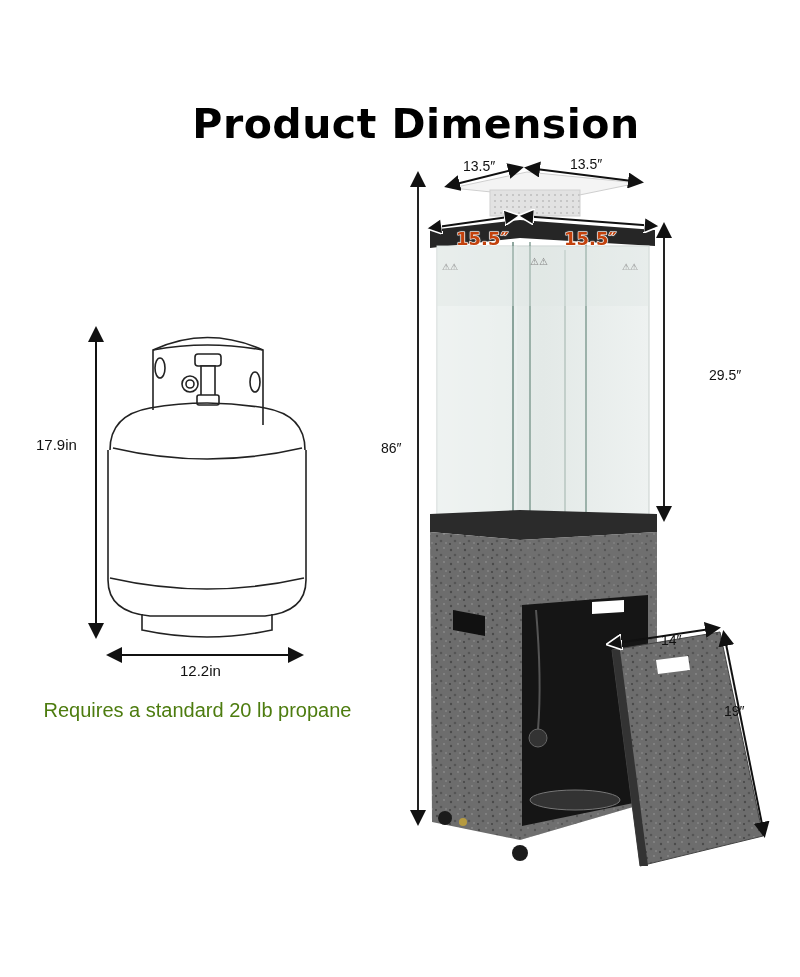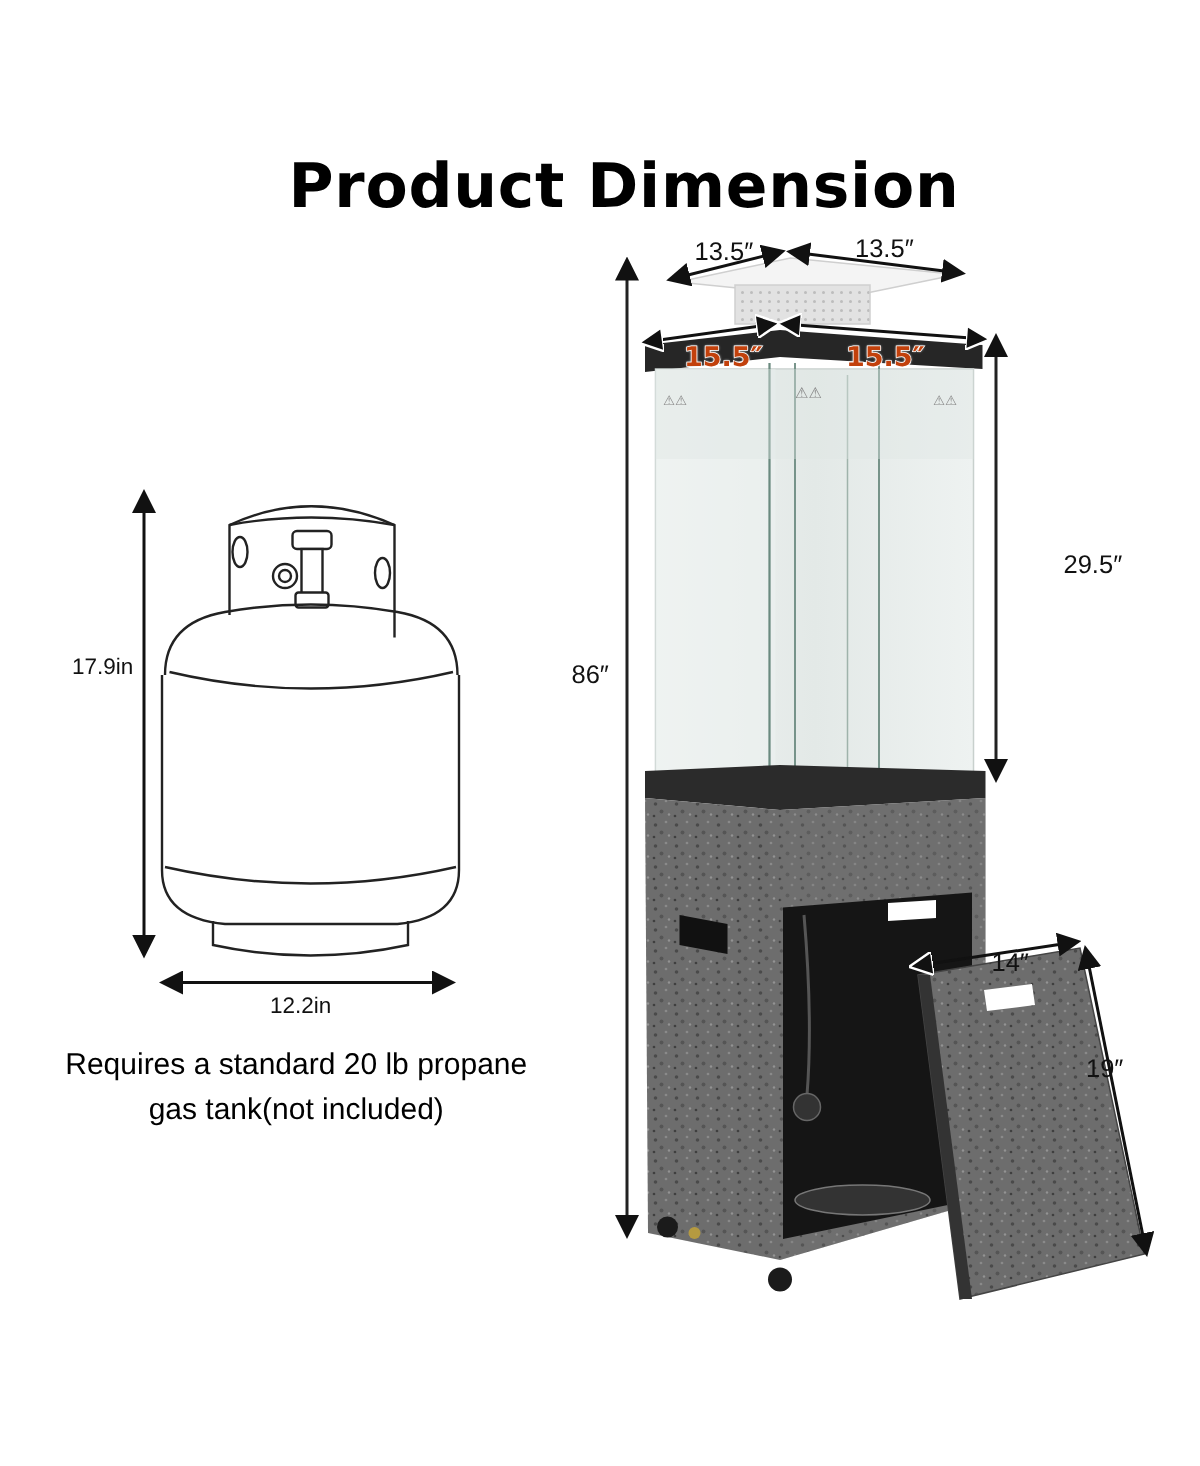--- a/index.html
+++ b/index.html
@@ -4,25 +4,25 @@
   <style>
     * { margin: 0; padding: 0; box-sizing: border-box; }
     html, body { width: 800px; height: 977px; background: #ffffff; overflow: hidden; }
     body { position: relative; font-family: "Liberation Sans", sans-serif; color: #111; }
     .abs { position: absolute; }
     .title {
       left: 0; top: 100px; width: 800px; text-align: center;
       font-family: "DejaVu Sans", sans-serif; font-weight: bold;
       font-size: 41px; letter-spacing: 0.5px; color: #000; margin-left: 16px;
     }
-    .label { font-family: "Liberation Sans", sans-serif; font-size: 17px; color: #111; white-space: nowrap; }
+    .label { font-family: "Liberation Sans", sans-serif; font-size: 14px; color: #111; white-space: nowrap; }
     .label-sm { font-size: 15px; }
     .caption {
       left: 20px; top: 695px; width: 355px; text-align: center;
-      font-size: 20px; line-height: 30px; color: #000000;
+      font-size: 20px; line-height: 30px; color: #4d7c0f;
     }
     .band-label {
       font-family: "DejaVu Sans", sans-serif; font-weight: bold; font-size: 18px;
       color: #c2410c; -webkit-text-stroke: 1px #fff; paint-order: stroke fill;
       text-shadow: 0 0 1px #fff, 0 0 2px #fff;
     }
     svg { position: absolute; left: 0; top: 0; }
   </style>
 </head>
 <body>
@@ -130,25 +130,24 @@
   <line x1="418" y1="175" x2="418" y2="822" stroke="#222" stroke-width="2" marker-start="url(#arrow)" marker-end="url(#arrow)"></line>
   <line x1="664" y1="226" x2="664" y2="518" stroke="#222" stroke-width="2" marker-start="url(#arrow)" marker-end="url(#arrow)"></line>
   <line x1="448" y1="186" x2="520" y2="168" stroke="#111" stroke-width="2" marker-start="url(#arrow)" marker-end="url(#arrow)"></line>
   <line x1="528" y1="168" x2="640" y2="182" stroke="#111" stroke-width="2" marker-start="url(#arrow)" marker-end="url(#arrow)"></line>
   <line x1="430" y1="228" x2="516" y2="216" stroke="#111" stroke-width="2" marker-start="url(#arrowW)" marker-end="url(#arrowW)"></line>
   <line x1="522" y1="216" x2="656" y2="226" stroke="#111" stroke-width="2" marker-start="url(#arrowW)" marker-end="url(#arrowW)"></line>
   <line x1="610" y1="644" x2="717" y2="628" stroke="#111" stroke-width="2" marker-start="url(#arrowW)" marker-end="url(#arrow)"></line>
   <line x1="724" y1="634" x2="764" y2="834" stroke="#111" stroke-width="2" marker-start="url(#arrow)" marker-end="url(#arrow)"></line>
 </svg>
 
-<div class="abs label label-sm" style="left:48px; top:436px;">17.9in</div>
+<div class="abs label label-sm" style="left:36px; top:436px;">17.9in</div>
 <div class="abs label label-sm" style="left:180px; top:662px;text-align:center;">12.2in</div>
 <div class="abs caption">
   <div>Requires a standard 20 lb propane</div>
-  <div>gas tank(not included)</div>
 </div>
 
 <div class="abs label" style="left:463px; top:158px;">13.5″</div>
 <div class="abs label" style="left:570px; top:156px;">13.5″</div>
 <div class="abs band-label" style="left:456px; top:228px;">15.5″</div>
 <div class="abs band-label" style="left:564px; top:228px;">15.5″</div>
 <div class="abs label" style="left:709px; top:367px;">29.5″</div>
 <div class="abs label" style="left:381px; top:440px;">86″</div>
 <div class="abs label" style="left:661px; top:632px;">14″</div>
 <div class="abs label" style="left:724px; top:703px;">19″</div>

